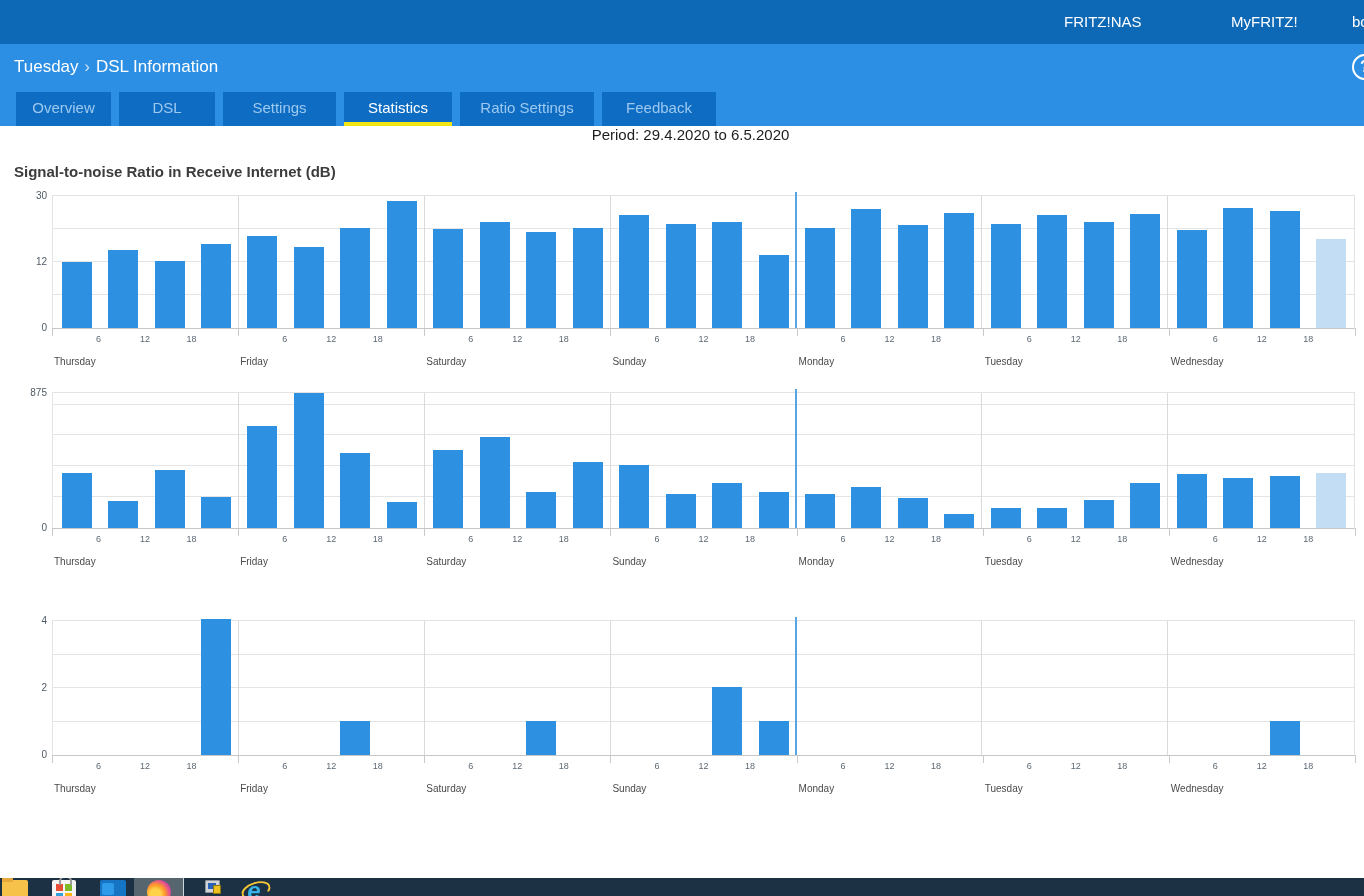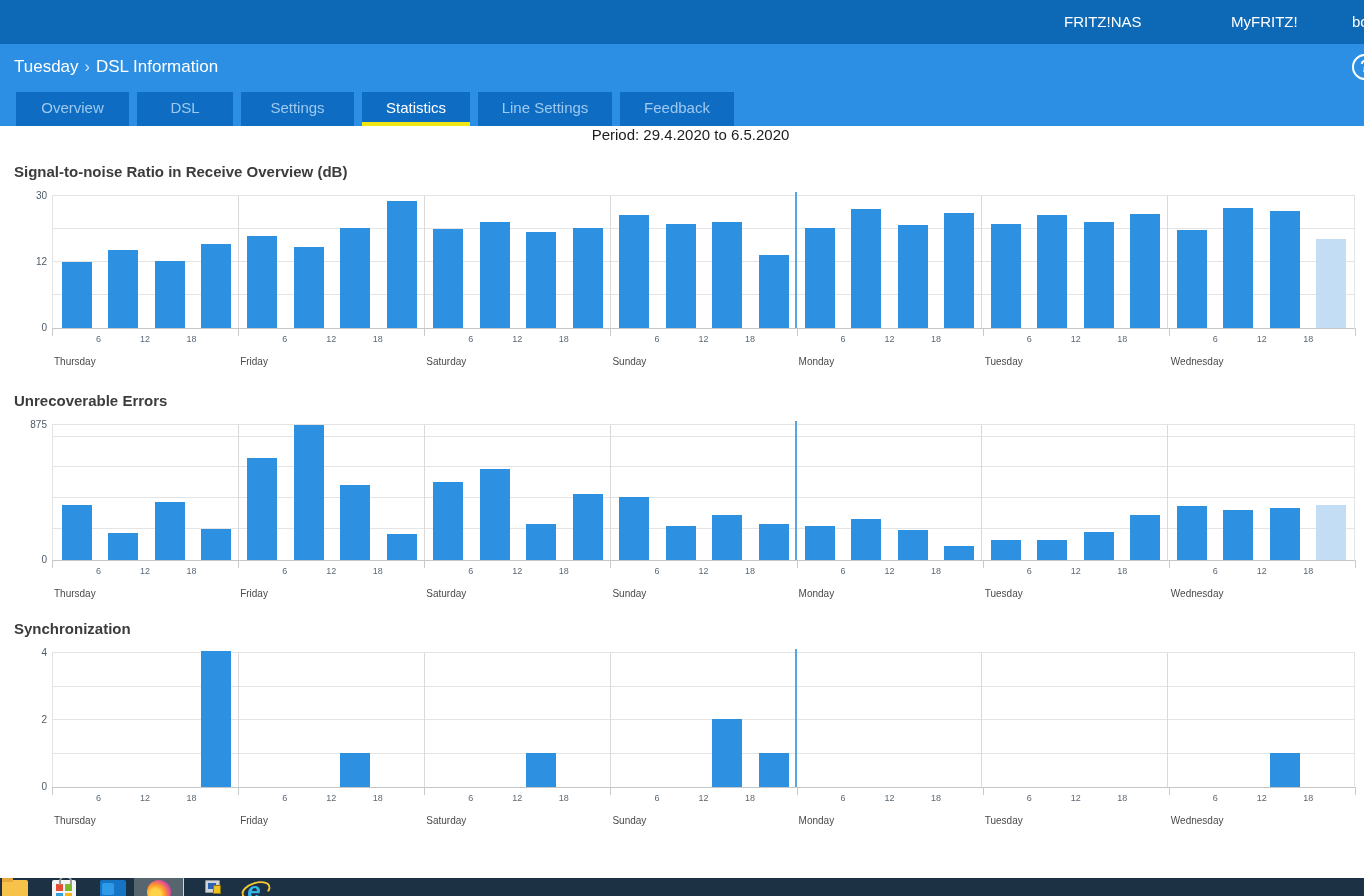--- a/index.html
+++ b/index.html
@@ -17,21 +17,21 @@
 
   .subbar { position:absolute; left:0; top:44px; width:100%; height:82px; background:#2d8fe3; }
   .breadcrumb { position:absolute; left:14px; top:13px; color:#fff; font-size:17px; }
   .breadcrumb .chev { color:#cfe6fa; padding:0 6px; font-size:16px; }
   .help-circle { position:absolute; left:1352px; top:10px; width:26px; height:26px; border:2.5px solid #fff;
                  border-radius:50%; color:#fff; font-size:16px; font-weight:bold; text-align:center; line-height:22px; }
 
   .tabs { position:absolute; left:16px; top:48px; display:flex; gap:8px; }
   .tab { height:34px; background:#0e6dc2; border:none; color:#9dc9f0; font-size:15px;
          font-family:"Liberation Sans", sans-serif; border-bottom:4px solid transparent; cursor:pointer; }
-  .tab:nth-child(1){ width:113px; } .tab:nth-child(2){ width:96px; } .tab:nth-child(3){ width:113px; }
+  .tab:nth-child(1){ width:95px; } .tab:nth-child(2){ width:96px; } .tab:nth-child(3){ width:113px; }
   .tab:nth-child(4){ width:108px; } .tab:nth-child(5){ width:134px; } .tab:nth-child(6){ width:114px; }
   .tab.active { color:#fff; border-bottom-color:#f2e612; }
 
   
   .content { position:absolute; left:0; top:126px; width:100%; height:705px; background:#fff; }
   .period-line { position:absolute; left:0; top:0; width:100%; text-align:center; font-size:15px; color:#1d1d1d;padding-left:17px; }
 
   .chart { position:absolute; left:0; width:100%; }
   .chart h3 { font-size:15px; font-weight:bold; color:#3c3c3c; margin:0 0 14px 14px; height:18px; }
   .plot { position:relative; margin-left:52px; width:1303px; background:#fff;
@@ -93,30 +93,30 @@
   <div class="subbar">
     <div class="breadcrumb">
       <span>Tuesday</span><span class="chev">›</span><span>DSL Information</span>
     </div>
     <div class="help-circle">?</div>
     <nav class="tabs">
       <button class="tab">Overview</button>
       <button class="tab">DSL</button>
       <button class="tab">Settings</button>
       <button class="tab active">Statistics</button>
-      <button class="tab">Line Settings</button>
+      <button class="tab">Ratio Settings</button>
       <button class="tab">Feedback</button>
     </nav>
   </div>
 
   <main class="content">
     <div class="period-line">Period: 29.4.2020 to 6.5.2020</div>
 
     <section class="chart" style="top:37px">
-      <h3>Signal-to-noise Ratio in Receive Overview (dB)</h3>
+      <h3>Signal-to-noise Ratio in Receive Internet (dB)</h3>
       <div class="plot" style="height: 134px;">
           <div class="grid" style="bottom: 25%;"></div>
           <div class="grid" style="bottom: 50%;"></div>
           <div class="grid" style="bottom: 75%;"></div>
           <div class="ylab" style="bottom: calc(0% - 5px);">0</div>
           <div class="ylab" style="bottom: calc(50% - 5px);">12</div>
           <div class="ylab" style="bottom: calc(100% - 5px);">30</div>
           <div class="daycell" style="left: 0%; width: 14.2857%;">
             <div class="bar" style="left: 8.5px; width: 30px; height: 65.8833px;"></div>
             <div class="bar" style="left: 55px; width: 30px; height: 78.1667px;"></div>
@@ -197,21 +197,20 @@
           <div class="daylab" style="left: calc(14.2857% + 2px);">Friday</div>
           <div class="daylab" style="left: calc(28.5714% + 2px);">Saturday</div>
           <div class="daylab" style="left: calc(42.8571% + 2px);">Sunday</div>
           <div class="daylab" style="left: calc(57.1429% + 2px);">Monday</div>
           <div class="daylab" style="left: calc(71.4286% + 2px);">Tuesday</div>
           <div class="daylab" style="left: calc(85.7143% + 2px);">Wednesday</div>
         </div>
     </section>
 
     <section class="chart" style="top:266px">
-      <h3>Unrecoverable Errors</h3>
       <div class="plot" style="height: 137px;">
           <div class="grid" style="bottom: 22.8571%;"></div>
           <div class="grid" style="bottom: 45.7143%;"></div>
           <div class="grid" style="bottom: 68.5714%;"></div>
           <div class="grid" style="bottom: 91.4286%;"></div>
           <div class="ylab" style="bottom: calc(0% - 5px);">0</div>
           <div class="ylab" style="bottom: calc(100% - 5px);">875</div>
           <div class="daycell" style="left: 0%; width: 14.2857%;">
             <div class="bar" style="left: 8.5px; width: 30px; height: 54.8px;"></div>
             <div class="bar" style="left: 55px; width: 30px; height: 27.4px;"></div>
@@ -292,21 +291,20 @@
           <div class="daylab" style="left: calc(14.2857% + 2px);">Friday</div>
           <div class="daylab" style="left: calc(28.5714% + 2px);">Saturday</div>
           <div class="daylab" style="left: calc(42.8571% + 2px);">Sunday</div>
           <div class="daylab" style="left: calc(57.1429% + 2px);">Monday</div>
           <div class="daylab" style="left: calc(71.4286% + 2px);">Tuesday</div>
           <div class="daylab" style="left: calc(85.7143% + 2px);">Wednesday</div>
         </div>
     </section>
 
     <section class="chart" style="top:494px">
-      <h3>Synchronization</h3>
       <div class="plot" style="height: 136px;">
           <div class="grid" style="bottom: 25%;"></div>
           <div class="grid" style="bottom: 50%;"></div>
           <div class="grid" style="bottom: 75%;"></div>
           <div class="ylab" style="bottom: calc(0% - 5px);">0</div>
           <div class="ylab" style="bottom: calc(50% - 5px);">2</div>
           <div class="ylab" style="bottom: calc(100% - 5px);">4</div>
           <div class="daycell" style="left: 0%; width: 14.2857%;">
             <div class="bar" style="left: 148px; width: 30px; height: 136px;"></div>
           </div>

